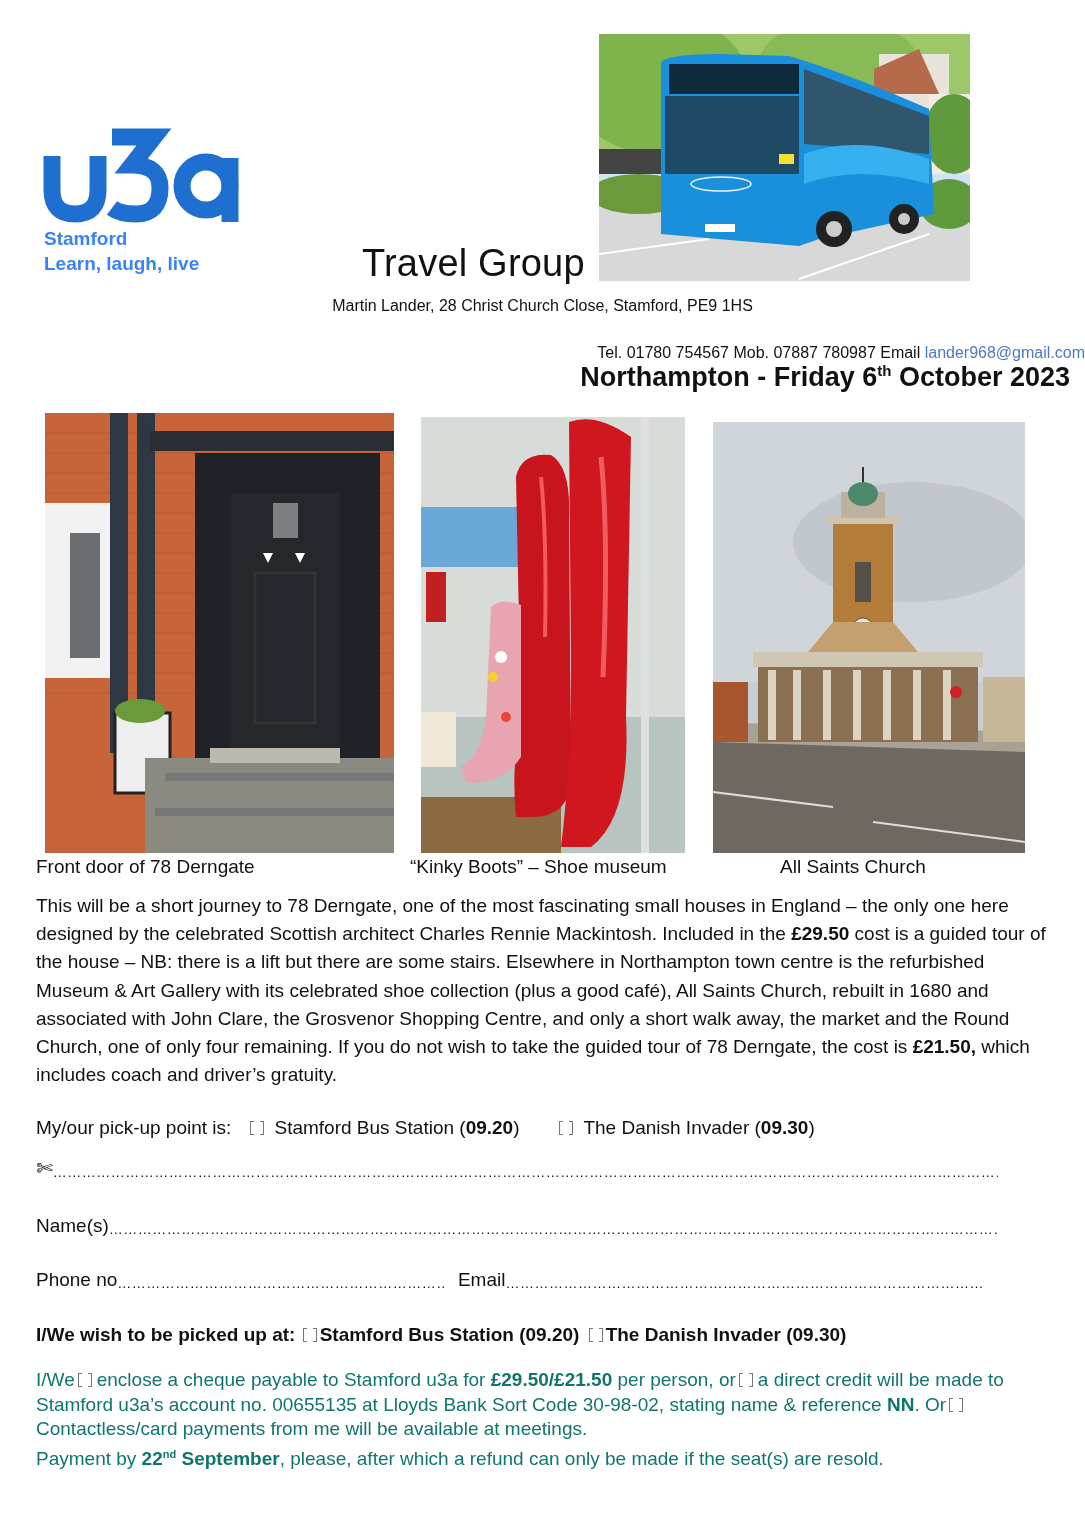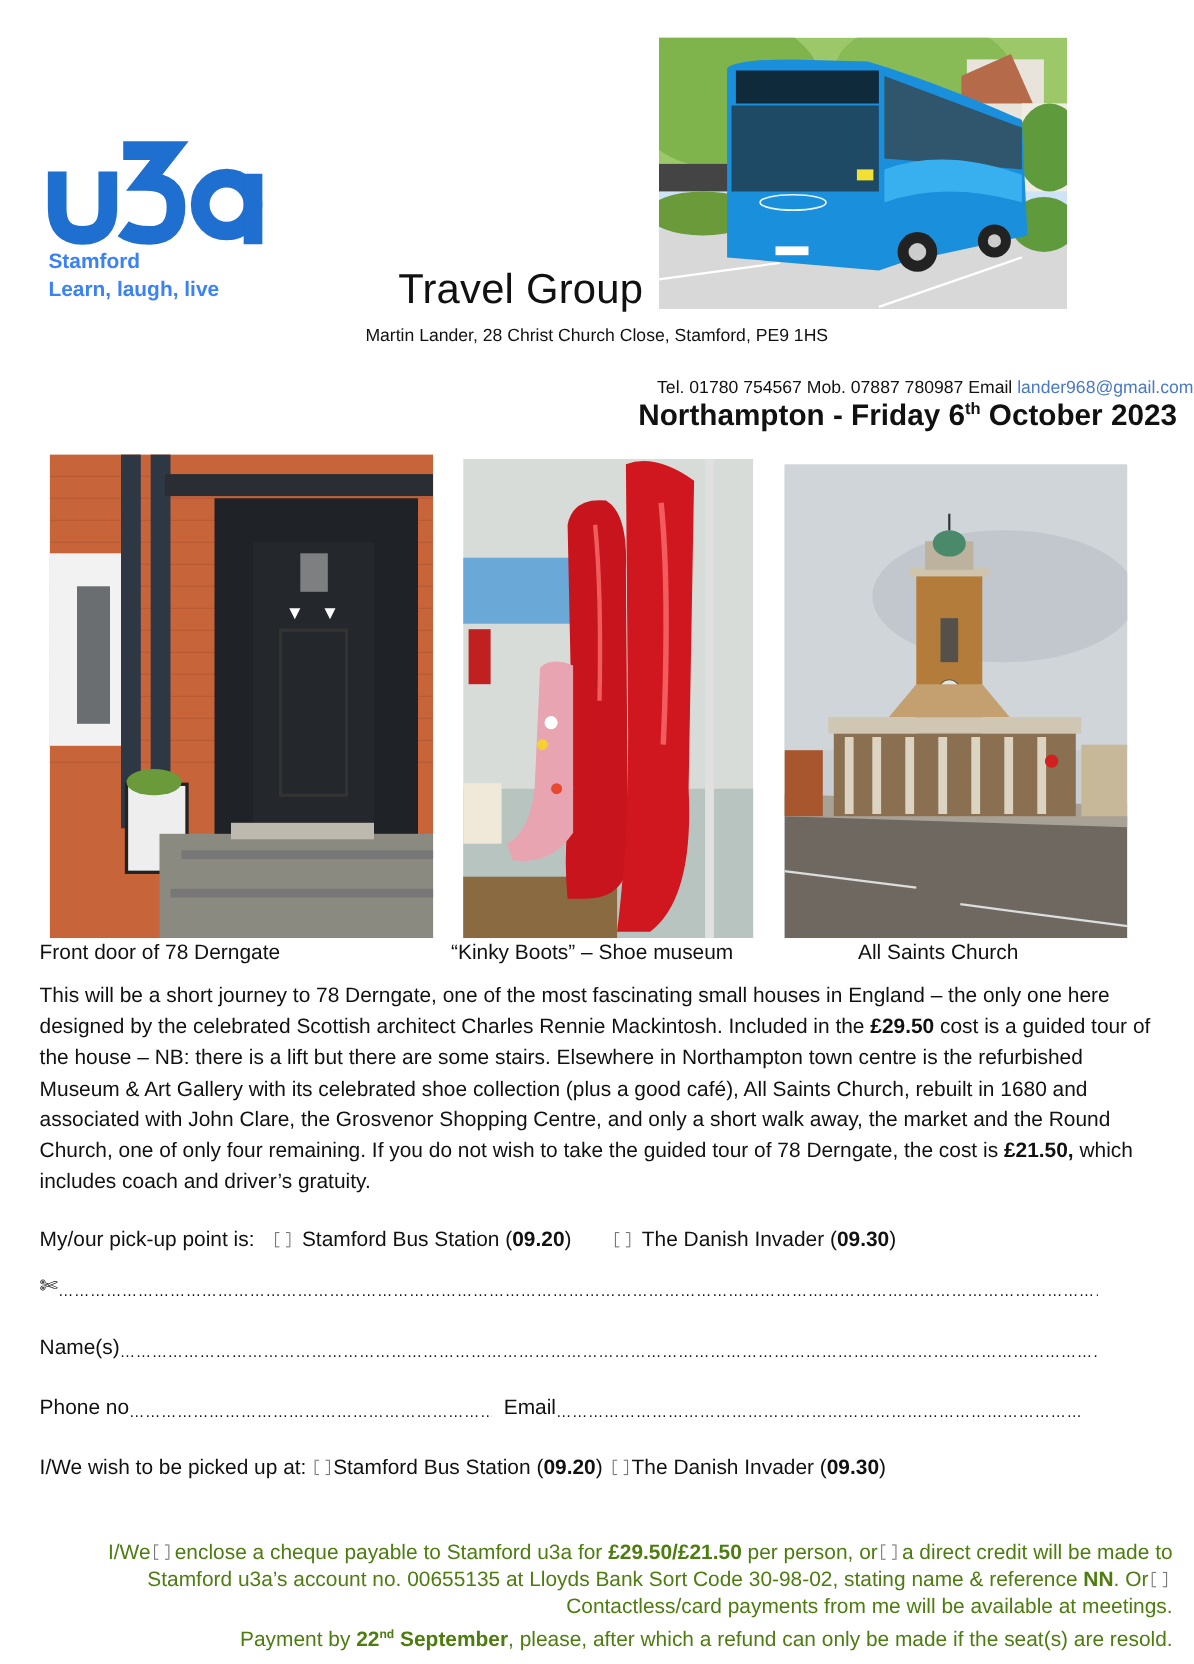--- a/index.html
+++ b/index.html
@@ -17,21 +17,21 @@
   .photo { overflow: hidden; }
   .caption { top: 856px; font-size: 19px; color: #111; }
   .para { left: 36px; top: 892px; width: 1010px; font-size: 19px; line-height: 28.2px; color: #111; }
   .para b { font-weight: bold; }
   .line { left: 36px; font-size: 19px; color: #111; white-space: nowrap; }
   .box { display: inline-block; width: 12px; height: 14px; border-left: 1.5px solid #777; border-right: 1.5px solid #777; margin: 0 5px 0 3px; vertical-align: -1px; position: relative; }
   .box::before, .box::after { content:""; position:absolute; left:0; width:3px; border-top:1.5px solid #777; }
   .box::before { top:0; } .box::after { bottom:0; }
   .box i { position:absolute; right:0; width:3px; border-top:1.5px solid #777; }
   .dots { display: inline-block; overflow: hidden; vertical-align: bottom; white-space: nowrap; letter-spacing: 0.5px; }
-  .pay { left: 36px; top: 1400px; width: 1030px; font-size: 19px; line-height: 24.5px; color: #4d7c0f; text-align: right; }
+  .pay { left: 36px; top: 1368px; width: 1030px; font-size: 19px; line-height: 24.5px; color: #0f766e; }
   .pay sup { font-size: 11px; }
 </style>
 </head>
 <body>
 
 <div class="abs logo-mark">
   <svg width="200" height="96" viewBox="0 0 200 96">
     <g fill="none" stroke="#1e6fd0" stroke-width="17" stroke-linecap="butt">
 
       <path d="M10 28 V62 Q10 86 33 86 Q56 86 56 62 V28"></path>
@@ -203,21 +203,21 @@
 </div>
 
 <div class="abs line" style="top:1215px; width:970px; overflow:hidden;">
   <span>Name(s)</span><span class="dots" style="width:890px; font-size:14px;">………………………………………………………………………………………………………………………………………………………………………………………………………………………………………………………………………………………………………………………………………………………………………………………………………………………………………………………………………….</span>
 </div>
 
 <div class="abs line" style="top:1269px; width:970px; overflow:hidden;">
   <span>Phone no</span><span class="dots" style="width:330px; font-size:14px;">………………………………………………………………………………………………………………………………………………………………………………..</span>&nbsp;&nbsp;<span>Email</span><span class="dots" style="width:480px; font-size:14px;">…………………………………………………………………………………………………………………………………………………………………………………………………………………………………………………………………………………………..</span>
 </div>
 
-<div class="abs line" style="top:1324px;">
+<div class="abs line" style="top:1324px;font-weight:bold;">
   <span>I/We wish to be picked up at:</span>
   <span class="box" style="margin:0 3px 0 2px;"><i style="top:0"></i><i style="bottom:0"></i></span><span>Stamford Bus Station (</span><b>09.20</b><span>)</span>
   <span class="box" style="margin:0 3px 0 4px;"><i style="top:0"></i><i style="bottom:0"></i></span><span>The Danish Invader (</span><b>09.30</b><span>)</span>
 </div>
 
 <div class="abs pay">
   <div>
     <span>I/We</span><span class="box"><i style="top:0"></i><i style="bottom:0"></i></span><span>enclose a cheque payable to Stamford u3a for </span><b>£29.50/£21.50</b><span> per person, or</span><span class="box"><i style="top:0"></i><i style="bottom:0"></i></span><span>a direct credit will be made to Stamford u3a’s account no. 00655135 at Lloyds Bank Sort Code 30-98-02, stating name &amp; reference </span><b>NN</b><span>.  Or</span><span class="box"><i style="top:0"></i><i style="bottom:0"></i></span><span>Contactless/card payments from me will be available at meetings.</span>
   </div>
   <div>

